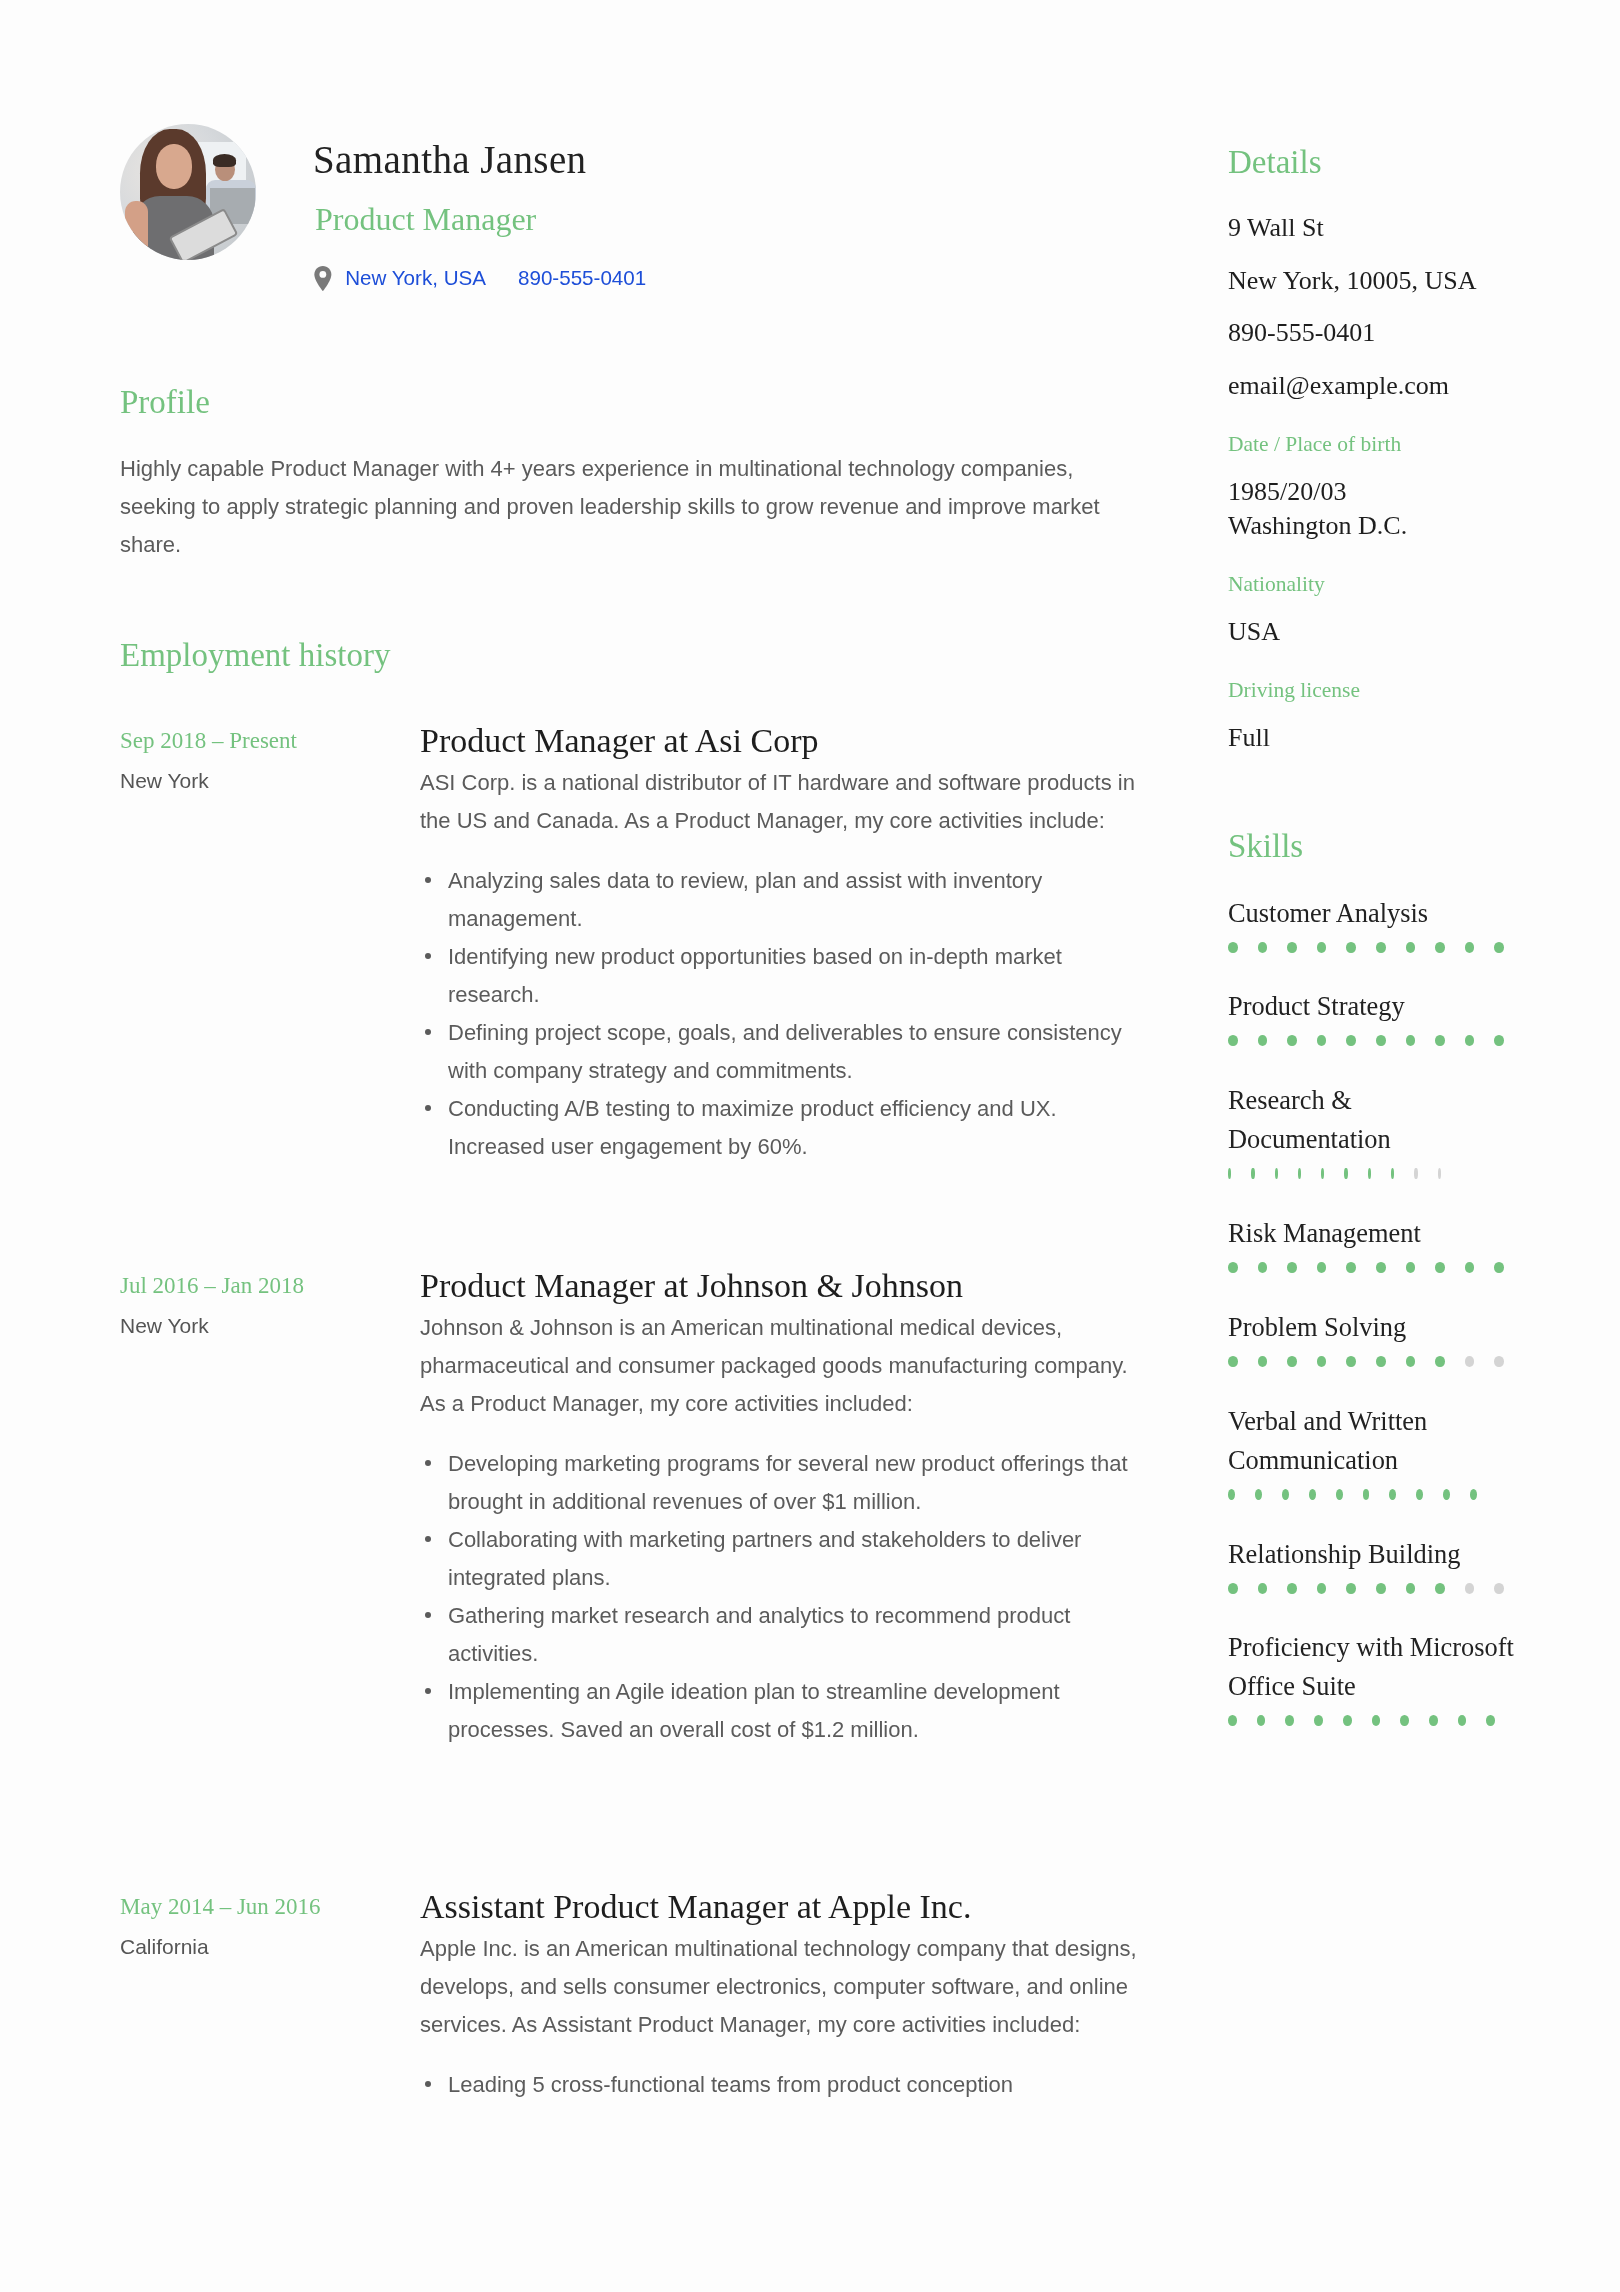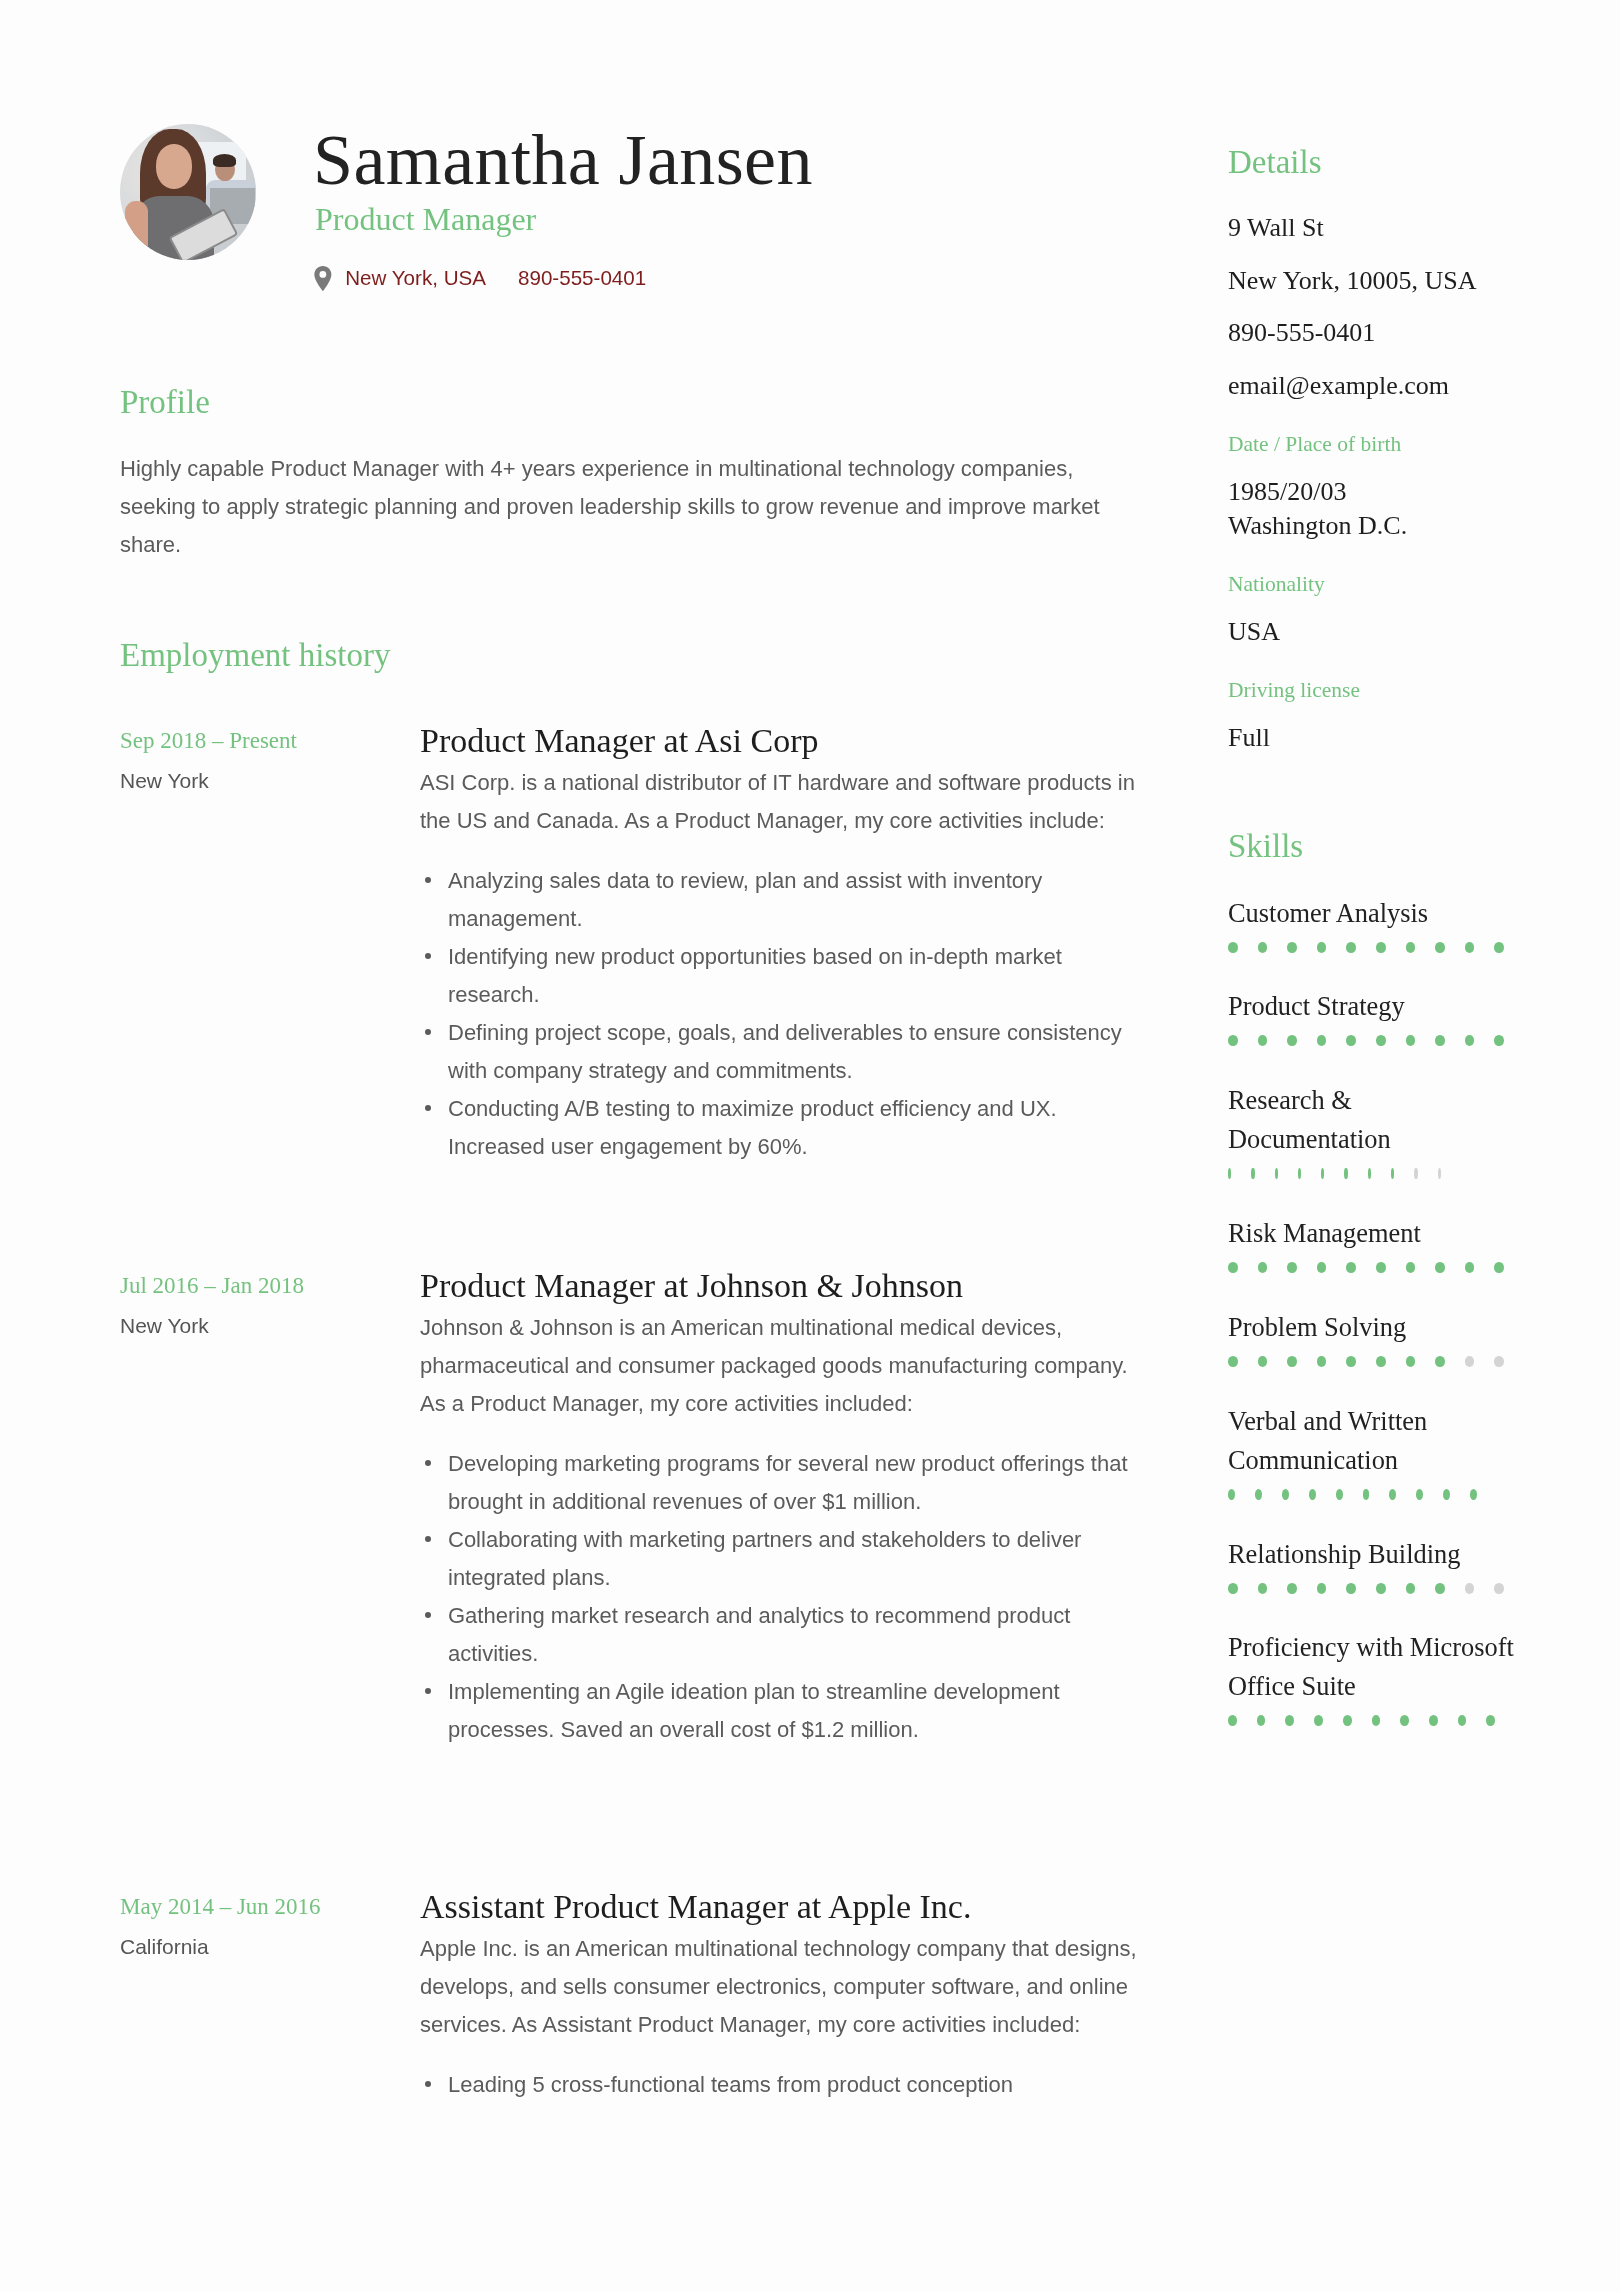--- a/index.html
+++ b/index.html
@@ -20,23 +20,23 @@
   .avatar .man-head { position:absolute; left:95px; top:34px; width:19.7px; height:23px; border-radius:50%; background:#b98f7a; }
   .avatar .man-hair { position:absolute; left:93px; top:30px; width:23px; height:12.5px; border-radius:50% 50% 30% 30%; background:#3a2c25; }
   .avatar .man-body { position:absolute; left:86px; top:56px; width:50px; height:36px; border-radius:9px 9px 0 0; background:#c9d0da; }
   .avatar .laptop { position:absolute; left:90px; top:64px; width:45px; height:36px; background:#a7acb0; }
   .avatar .hair { position:absolute; left:19.7px; top:5.4px; width:66px; height:99px; border-radius:45% 45% 30% 30%; background:#5b3a2c; }
   .avatar .face { position:absolute; left:36px; top:19.7px; width:36px; height:45px; border-radius:48%; background:#d8a88e; }
   .avatar .body { position:absolute; left:12.5px; top:72px; width:81px; height:72px; border-radius:27px 27px 0 0; background:#6e6e70; }
   .avatar .arm { position:absolute; left:5.4px; top:77px; width:23px; height:63px; border-radius:10.7px; background:#d3a087; }
   .avatar .tablet { position:absolute; left:52px; top:97px; width:63px; height:30px; background:#dcdcdc; border:2.7px solid #8b8b8b; transform: rotate(-28deg); border-radius:3.6px; }
 
-  .name { left: 313px; top: 124px; font-size: 72px; line-height: 72px; color: #222; letter-spacing: 0.4px; }
+  .name { left: 313px; top: 124px; font-size: 39px; line-height: 72px; color: #222; letter-spacing: 0.4px; }
   .job-title { left: 315px; top: 199px; font-size: 32px; line-height: 41px; }
-  .contact-line { left: 313px; top: 263px; height: 30px; display: flex; align-items: center; font-size: 20.6px; color: #7f1d1d; }
+  .contact-line { left: 313px; top: 263px; height: 30px; display: flex; align-items: center; font-size: 20.6px; color: #1d4ed8; }
   .pin-icon { width: 19.7px; height: 27px; margin-right: 12.5px; }
   .contact-line .loc { margin-right: 32px; }
 
   
   .section-h { font-size: 33px; line-height: 41px; }
 
   
   .para { font-size: 22px; line-height: 38px; color: #5b5b5b; }
   .profile-text { left: 120px; top: 450px; width: 1012px; }
 

